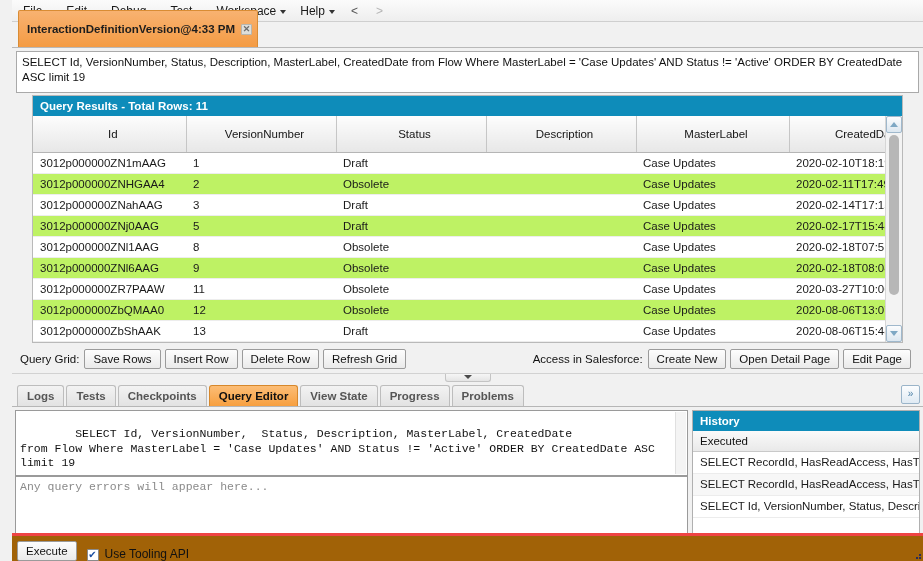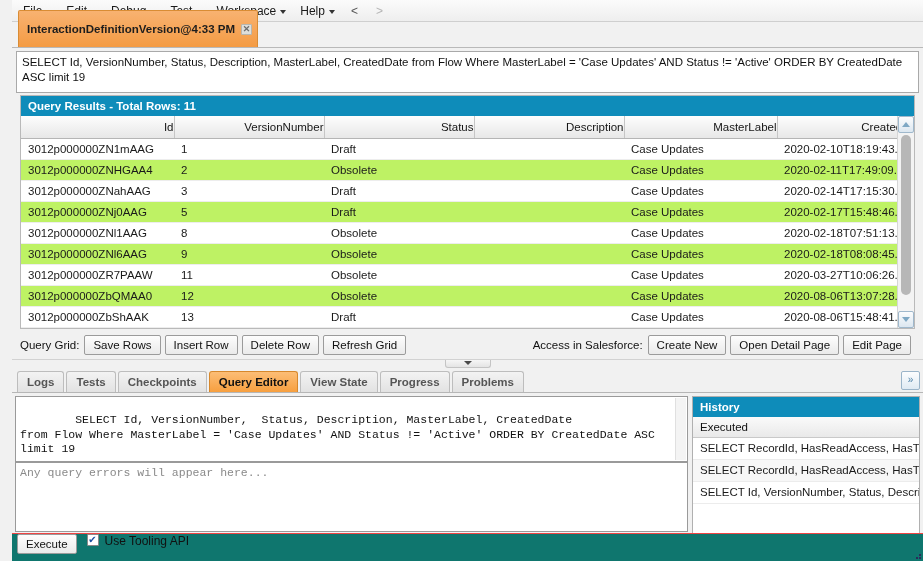--- a/index.html
+++ b/index.html
@@ -73,21 +73,21 @@
     margin: 3px 4px 2px 4px;
     background: #ffffff;
     border: 1px solid #a9a9a9;
     padding: 3px 5px;
     font-size: 11.5px; line-height: 15px;
     color: #111; overflow: hidden;
   }
 
   
   .results {
-    margin: 0 8px;
+    margin: 0 20px;
     flex: 0 0 auto;
     display: flex; flex-direction: column;
     border: 1px solid #b9b9b9;
     background:#fff;
   }
   .results-header {
     height: 20px; flex: 0 0 20px;
     background: #0e8cba;
     color: #fff; font-weight: bold; font-size: 11.5px;
     display: flex; align-items: center;
@@ -98,24 +98,24 @@
   table.grid-table {
     border-collapse: collapse;
     width: 100%;
     table-layout: fixed;
     font-size: 11.5px;
   }
   table.grid-table th {
     background: linear-gradient(180deg,#fdfdfd 0%, #e7e7e7 100%);
     border-right: 1px solid #c6c6c6;
     border-bottom: 1px solid #b5b5b5;
-    text-align: right;
+    text-align: center;
     font-weight: normal;
     padding: 4px 0 4px 7px;
-    height: 22px;
+    height: 36px;
     color: #151515;
     overflow:hidden; white-space:nowrap;
   }
   table.grid-table td {
     border-bottom: 1px solid #ededed;
     padding: 3px 0 3px 7px;
     height: 21px;
     color: #1a1a1a;
     overflow: hidden; white-space: nowrap; text-overflow: clip;
   }
@@ -294,24 +294,24 @@
     border-bottom: 1px solid #ececec;
     background:#fff;
     white-space:nowrap; overflow:hidden;
   }
   .history-row.alt { background:#f7f7f7; }
   .history-fill { flex: 1 1 auto; background:#fff; }
 
   
   .footer {
     flex: 0 0 28px;
-    display: flex; align-items: flex-start;
+    display: flex; align-items: flex-end;
     padding-left: 5px;
-    background: #0f766e;
-    border-top: 1px solid #ef4444;
+    background: #a16207;
+    border-top: 3px solid #ef4444;
     gap: 6px;
     position: relative;
   }
   .chk {
     width: 12px; height: 12px;
     border: 1px solid #8a8a8a;
     background: #fff;
     display: inline-flex; align-items:center; justify-content:center;
     color: #1c4fa1; font-size: 10px; line-height:10px;
     border-radius: 1px;

